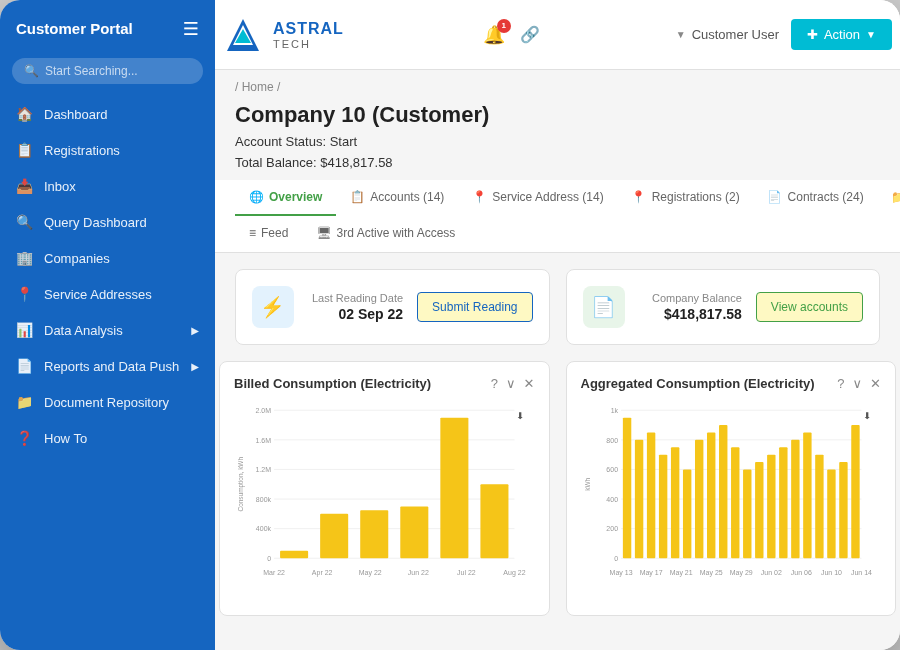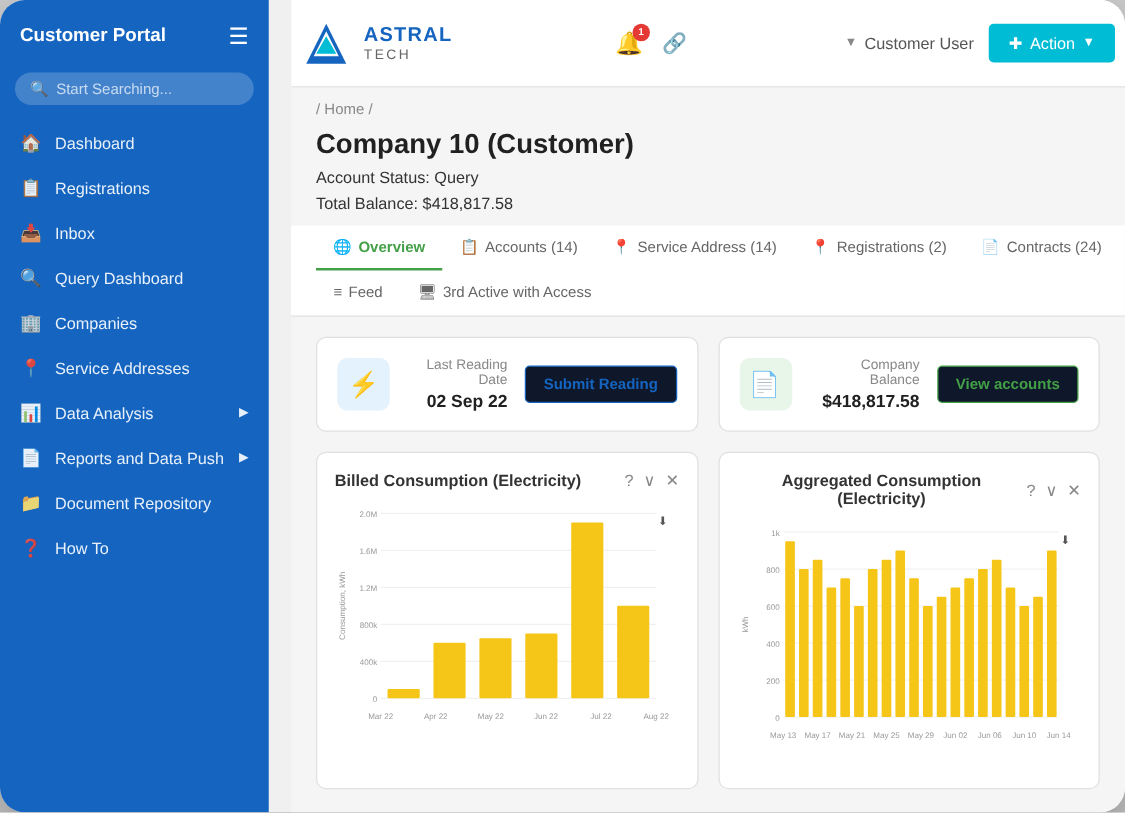--- a/index.html
+++ b/index.html
@@ -19,21 +19,20 @@
       border-radius: 20px;
       box-shadow: 0 20px 60px rgba(0,0,0,0.4);
       overflow: hidden;
       display: flex;
       flex-direction: column;
     }
     .app-container {
       display: flex;
       flex: 1;
       overflow: hidden;
-      gap: 18px;
     }
     
     .sidebar {
       width: 215px;
       background: #1565c0;
       display: flex;
       flex-direction: column;
       flex-shrink: 0;
       overflow-y: auto;
     }
@@ -220,37 +219,37 @@
       display: flex; align-items: center; justify-content: center;
       font-size: 20px;
     }
     .card-icon-wrap.green { background: #e8f5e9; }
     .card-body { flex: 1; text-align: right; }
     .card-label { font-size: 11px; color: #888; }
     .card-value { font-size: 14px; font-weight: 700; color: #212121; margin-top: 2px; }
     .card-btn {
       border: 1px solid #1565c0;
       color: #1565c0;
-      background: #0f172a;
+      background: #fef9c3;
       padding: 7px 14px;
       border-radius: 4px;
       font-size: 12px;
       cursor: pointer;
-      font-weight: 700;
+      font-weight: 400;
     }
     .card-btn.green-btn {
       border: 1px solid #43a047;
       color: #43a047;
     }
 
     
     .charts-row {
       display: flex;
       gap: 16px;
-      padding: 0 20px 16px;
+      padding: 0 4px 16px;
       text-align: center;
     }
     .chart-container {
       flex: 1;
       background: white;
       border: 1px solid #e0e0e0;
       border-radius: 8px;
       padding: 14px;
     }
     .chart-header {
@@ -373,21 +372,21 @@
       </header>
 
       <div class="page-content">
         <div class="breadcrumb">
           / <a href="#">Home</a> /
         </div>
         <div class="page-header">
           <div class="page-title">Company 10 (Customer)</div>
           <div class="page-meta">
             <span>Account Status:</span>
-            <span>Query</span>
+            <span>Start</span>
           </div>
           <div class="page-meta">
             <span>Total Balance:</span>
             <span>$418,817.58</span>
           </div>
         </div>
 
         <div class="tabs-container">
           <div class="tabs-row1" id="tabs-row1">
               <div class="tab active">

